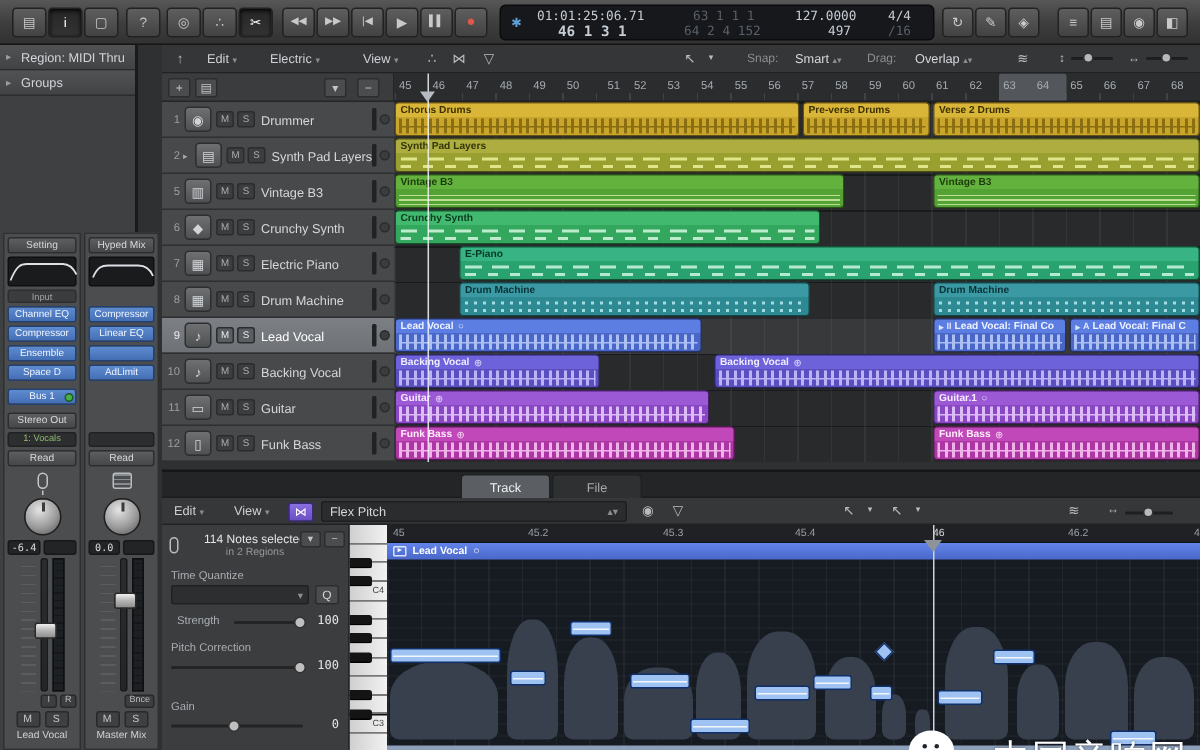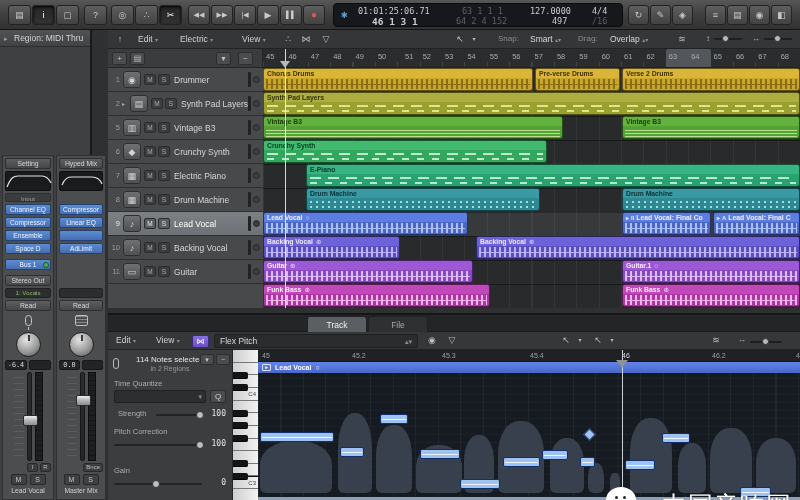--- a/index.html
+++ b/index.html
@@ -231,20 +231,21 @@
     <div class="tb-btn" style="left:650px;width:21px">✎</div>
     <div class="tb-btn" style="left:672px;width:21px">◈</div>
     <div class="tb-btn" style="left:705px;width:21px">≡</div>
     <div class="tb-btn" style="left:727px;width:21px">▤</div>
     <div class="tb-btn" style="left:749px;width:21px">◉</div>
     <div class="tb-btn" style="left:771px;width:21px">◧</div>
   </div>
 
   <div class="inspector">
     <div class="insp-sec">Region: MIDI Thru</div>
+    <div class="insp-sec">Groups</div>
 
     <div class="strip sa">
       <div class="cs-btn">Setting</div>
       <div class="cs-eq">
         <svg width="46" height="18" viewBox="0 0 46 18">
             <path d="M1,15 C5,5 8,4 12,4 L36,4 C40,4 43,7 45,11" stroke="#dde1e5" stroke-width="1.2" fill="none"></path>
           </svg>
       </div>
       <div class="cs-btn dim">Input</div>
       <div class="cs-slot">Channel EQ</div>
@@ -462,20 +463,29 @@
       </div>
       <div class="trow">
         <span class="tnum">11</span>
         <span class="ticon">▭</span>
         <span class="tms">M</span>
         <span class="tms">S</span>
         <span class="tname">Guitar</span>
         <span class="tmet"></span>
         <span class="tdot"></span>
       </div>
+      <div class="trow">
+        <span class="tnum">12</span>
+        <span class="ticon">▯</span>
+        <span class="tms">M</span>
+        <span class="tms">S</span>
+        <span class="tname">Funk Bass</span>
+        <span class="tmet"></span>
+        <span class="tdot"></span>
+      </div>
     </div>
   <div class="lanes" id="lanes">
       <div class="sel-lane" style="top: 144px;"></div>
       <div class="region c-yellow" style="left: 0px; top: 0px; width: 270px;">
         <div class="rh">
           <span class="rlabel">Chorus Drums</span>
         </div>
         <div class="rb">
           <div class="wave"></div>
         </div>

